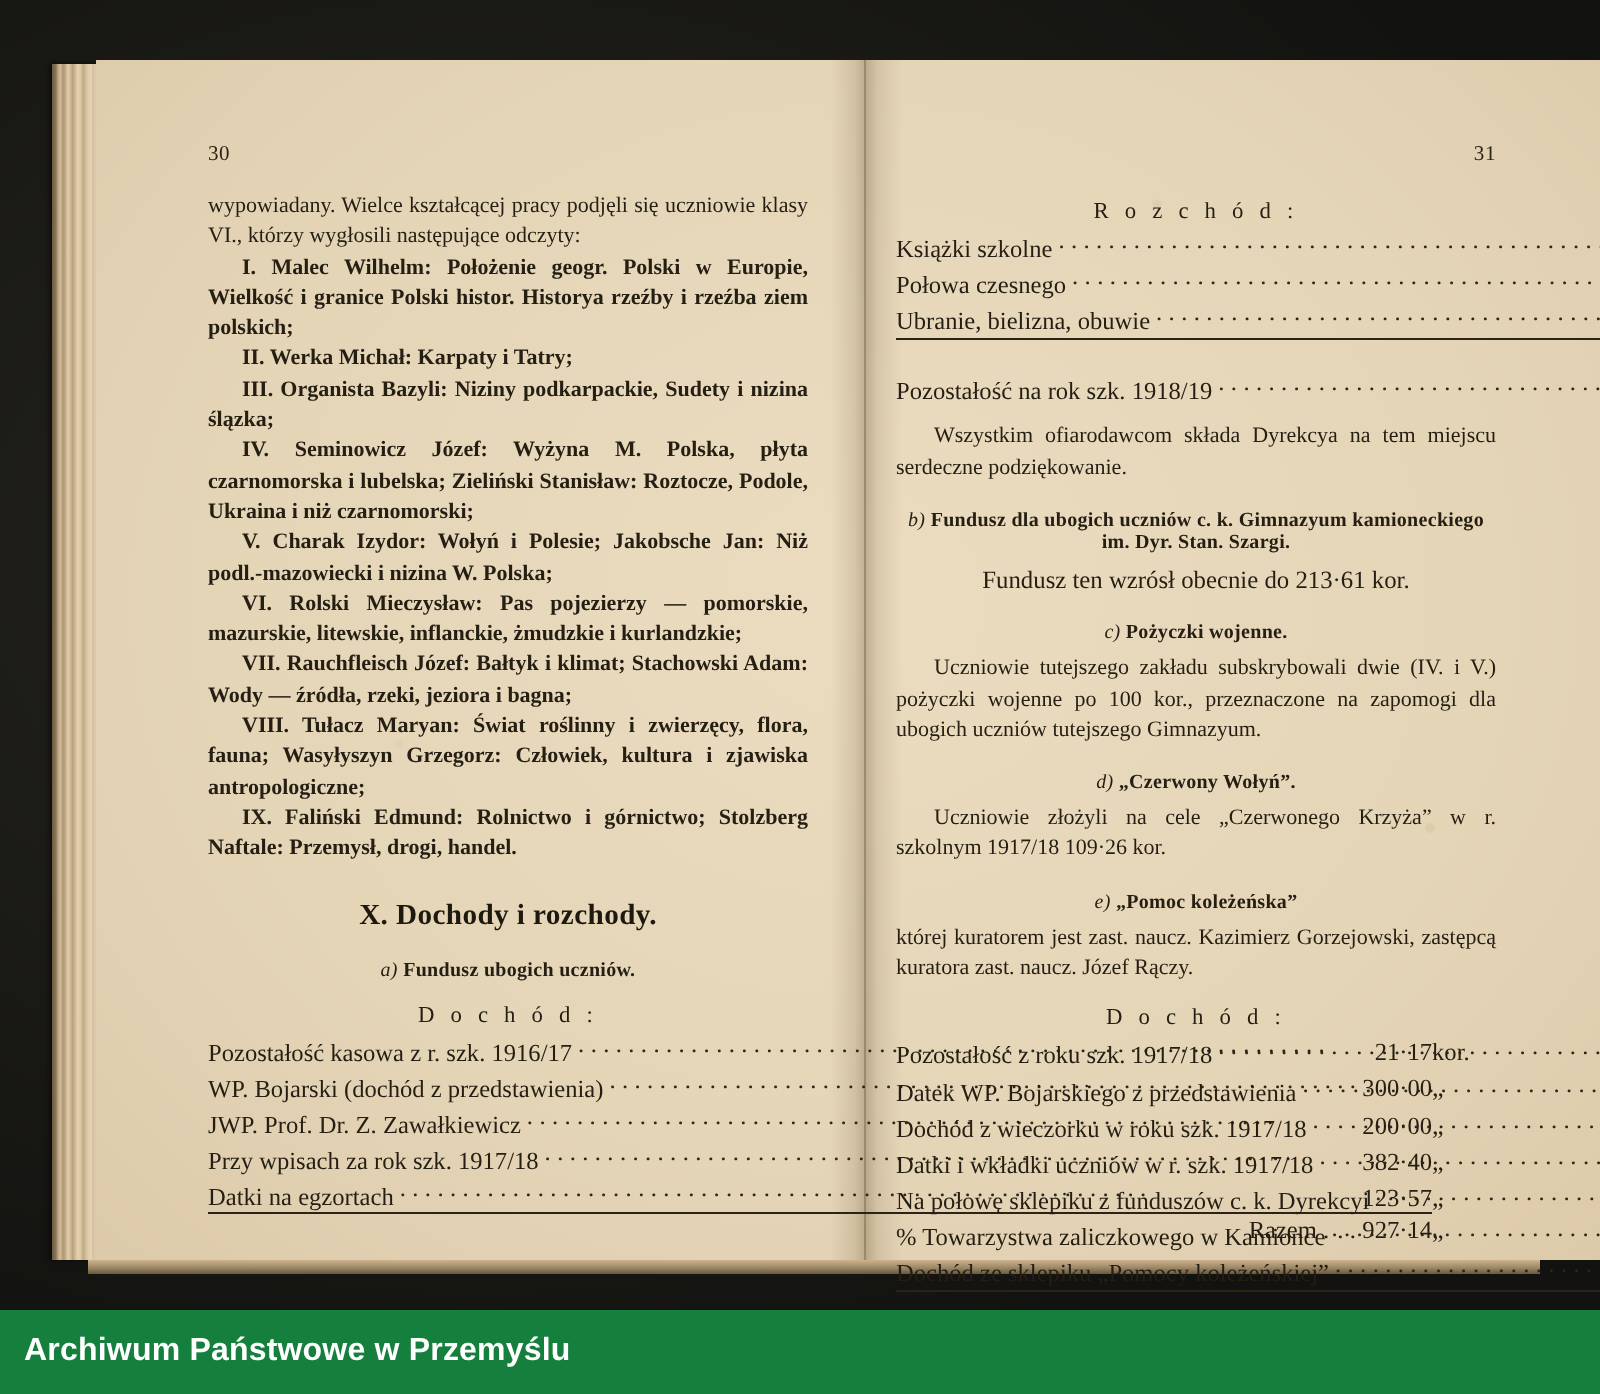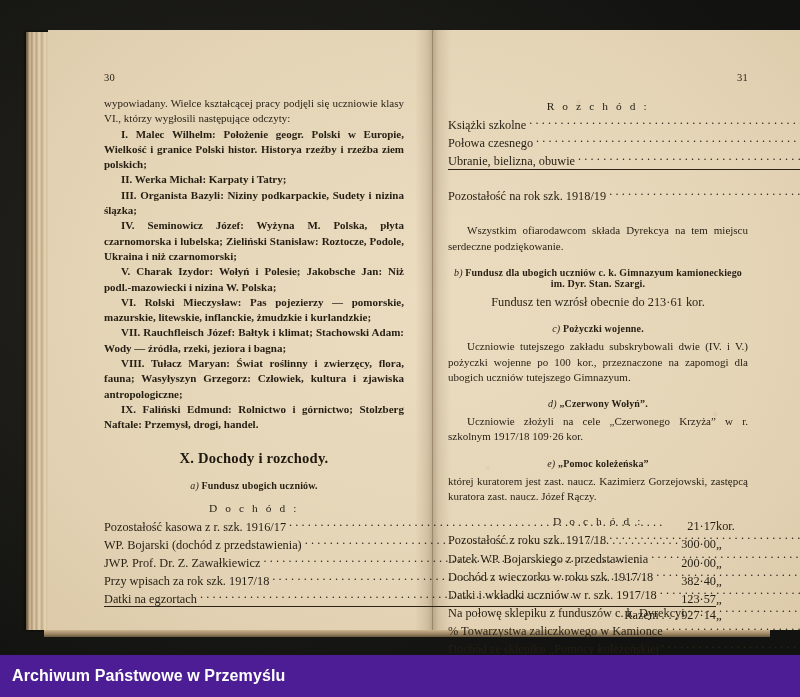--- a/index.html
+++ b/index.html
@@ -268,21 +268,21 @@
     color: #241e13;
   }
 
   
   #watermark-bar {
     position: absolute;
     left: 0;
     bottom: 0;
     width: 800px;
     height: 42px;
-    background: #4c1d95;
+    background: #15803d;
     display: flex;
     align-items: center;
   }
   #watermark-bar .wm-text {
     margin-left: 12px;
     color: #fff;
     font-family: "Liberation Sans", sans-serif;
     font-size: 16px;
     font-weight: bold;
     letter-spacing: .1px;
@@ -381,21 +381,21 @@
               </tr>
               <tr class="total">
                 <td class="lg-total-label">Razem .</td>
               </tr>
               <tr>
                 <td class="lg-label"><span class="txt">Pozostałość na rok szk. 1918/19</span><span class="dots">............................................................</span></td>
               </tr>
             </tbody>
         </table>
 
-        <p class="para indent" style="margin-top:20px">Wszystkim ofiarodawcom składa Dyrekcya na tem miejscu serdeczne podziękowanie.</p>
+        <p class="para indent" style="margin-top:8px">Wszystkim ofiarodawcom składa Dyrekcya na tem miejscu serdeczne podziękowanie.</p>
 
         <h3 class="subsection">
           <span class="lbl">b)</span>
           <span>Fundusz dla ubogich uczniów c. k. Gimnazyum kamioneckiego</span><br>
           <span>im. Dyr. Stan. Szargi.</span>
         </h3>
         <p class="standalone">Fundusz ten wzrósł obecnie do 213·61 kor.</p>
 
         <h3 class="subsection">
           <span class="lbl">c)</span>

